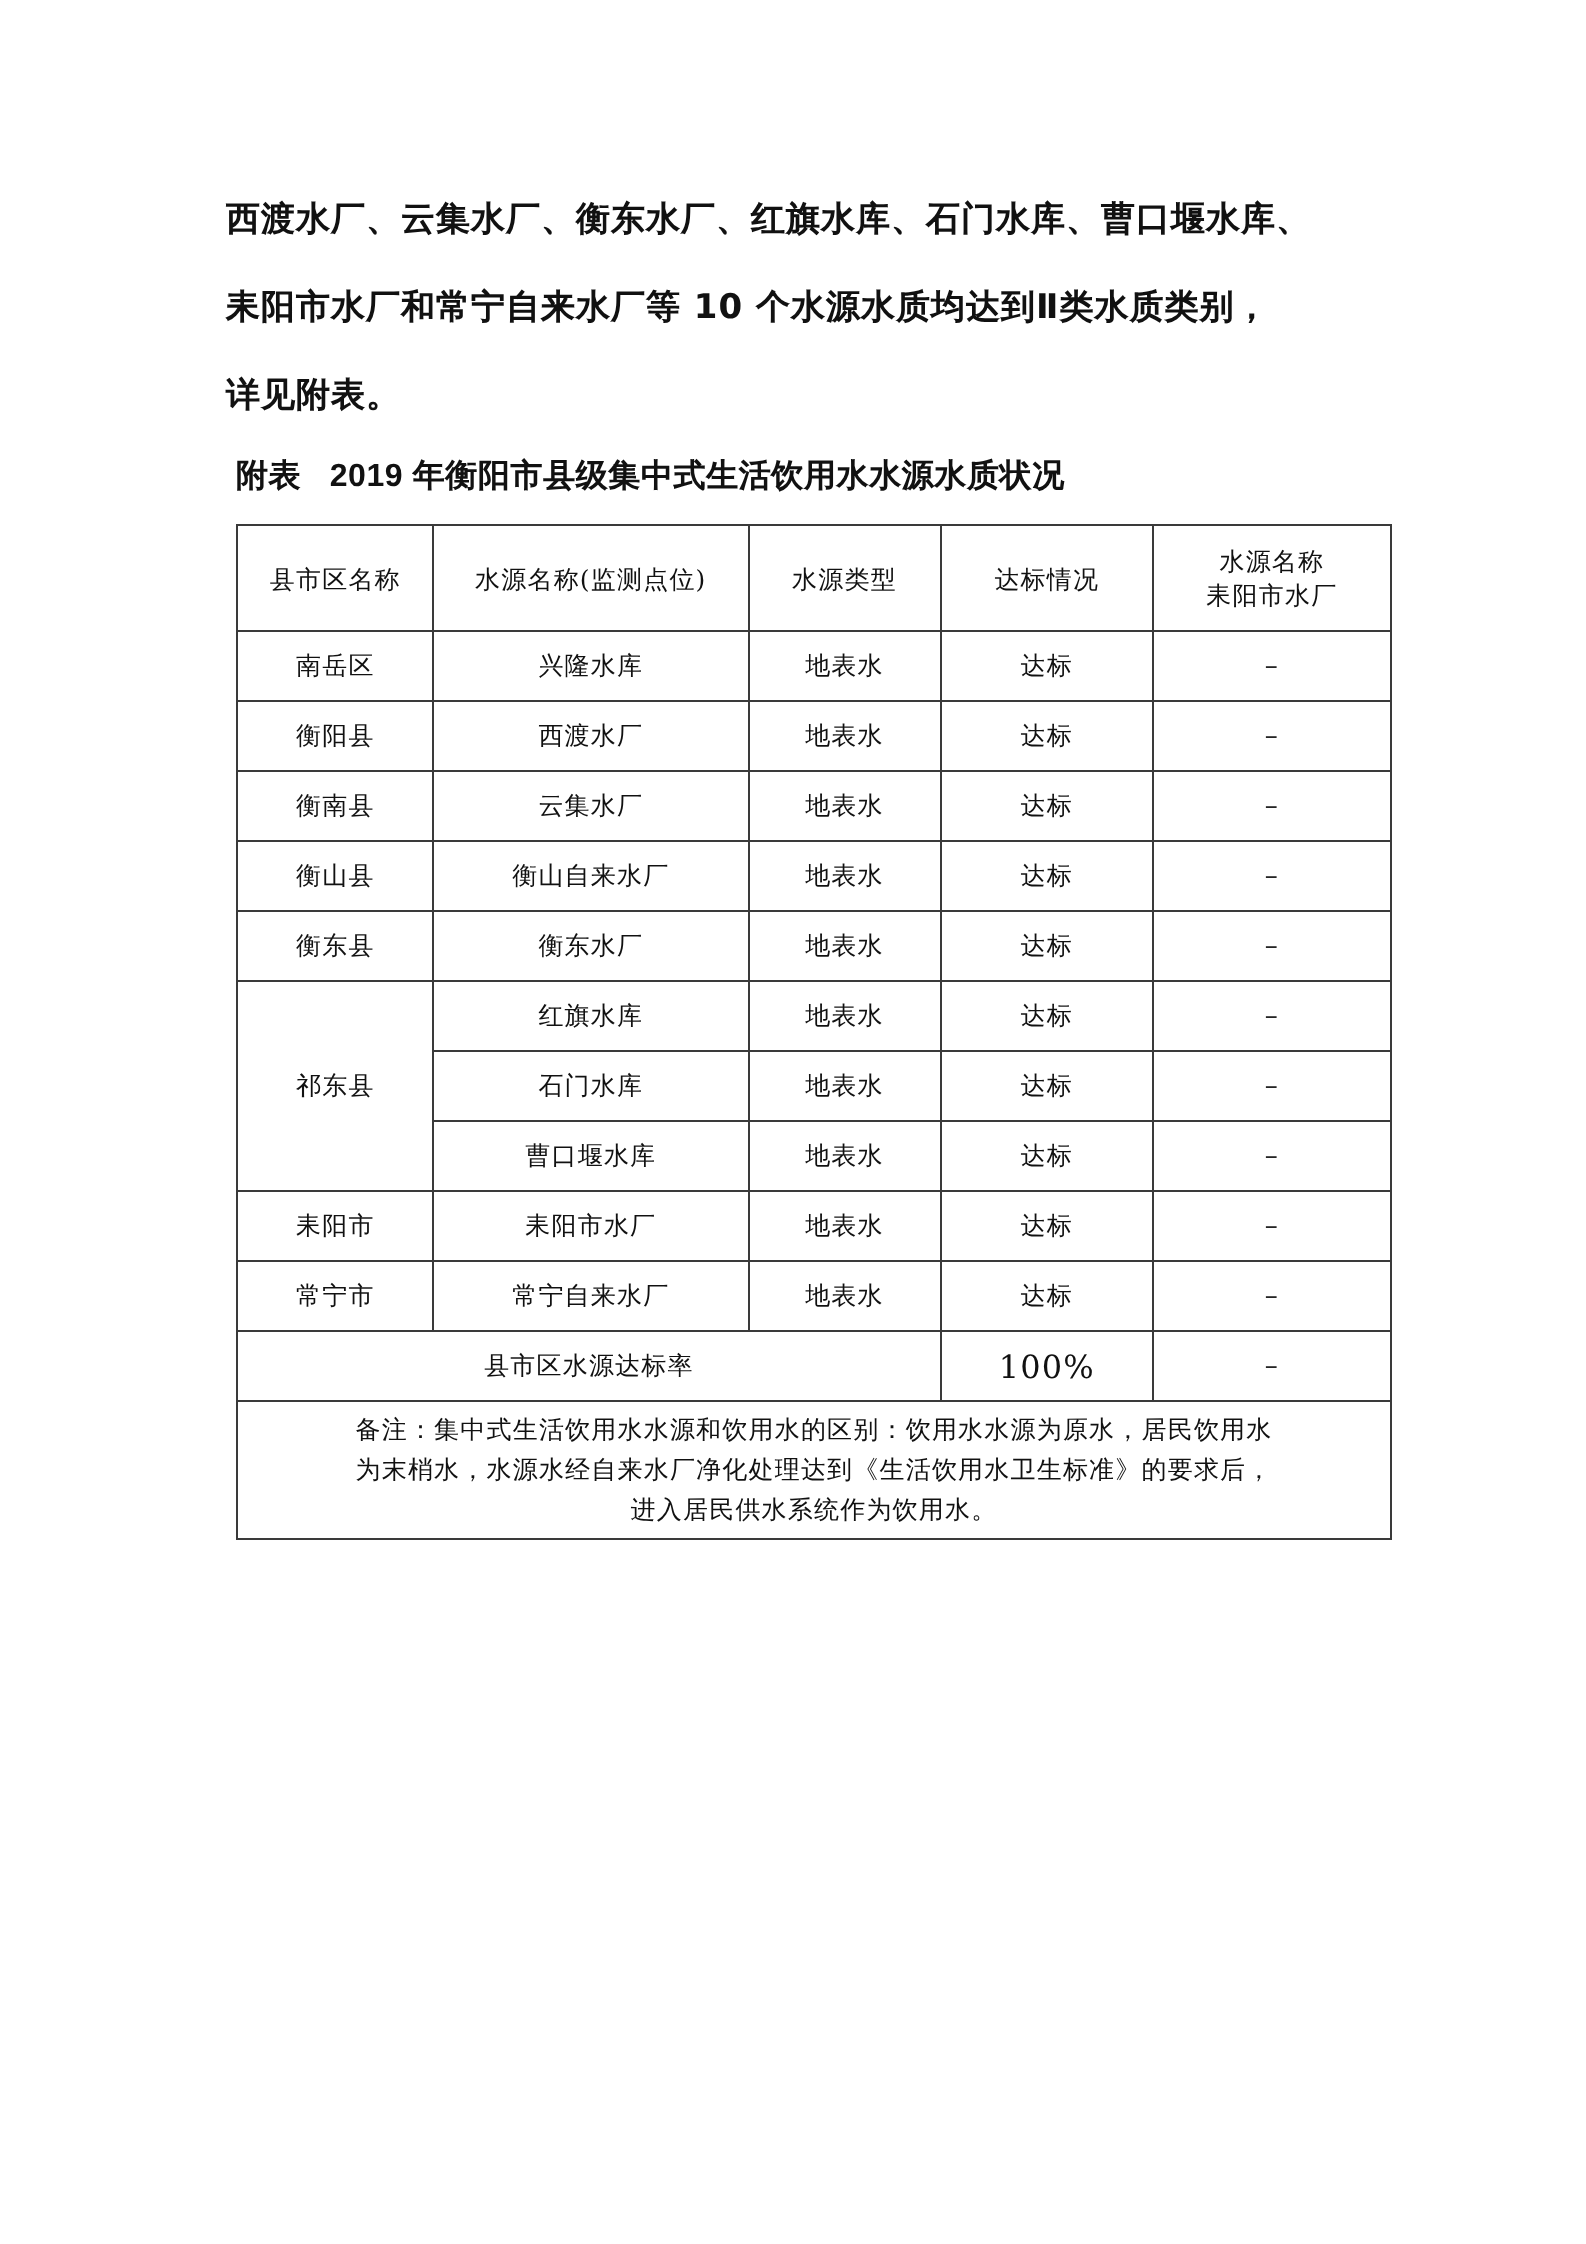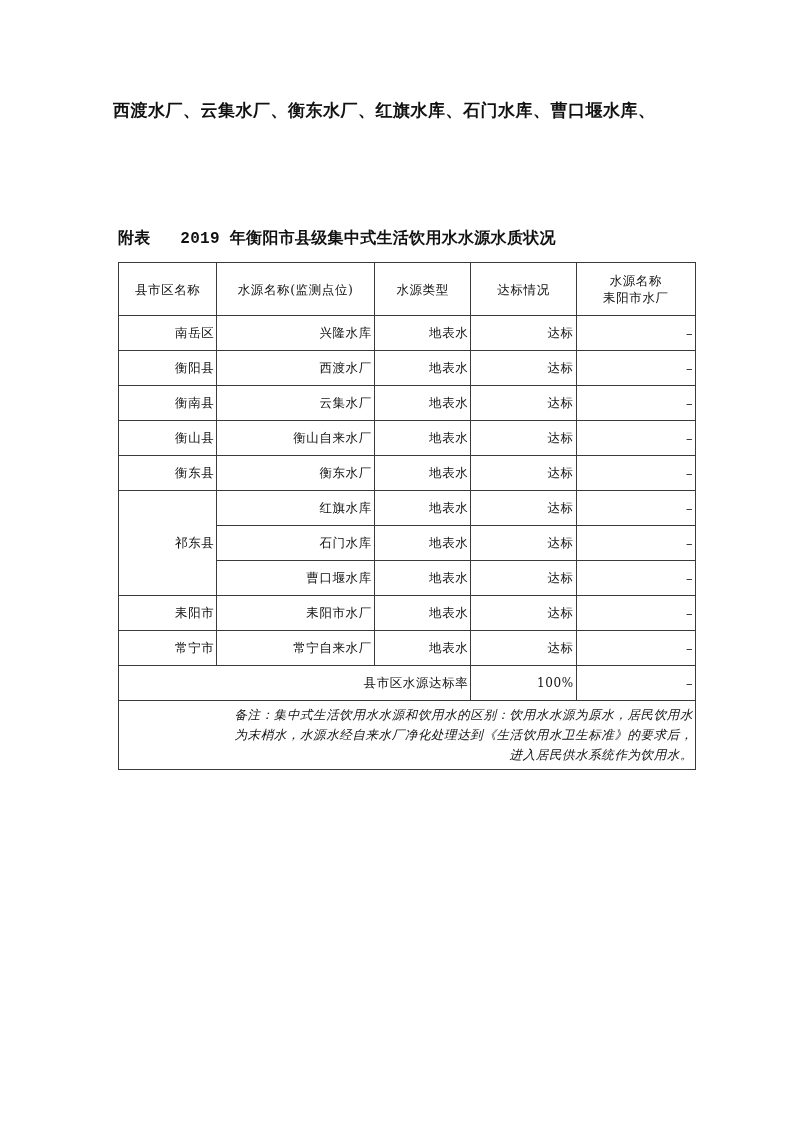--- a/index.html
+++ b/index.html
@@ -35,21 +35,21 @@
     font-weight: bold;
     font-size: 17px;
     line-height: 28px;
     letter-spacing: 0.5px;
     color: #111111;
   }
   .table-caption {
     position: absolute;
     left: 118px;
     top: 228px;
-    font-family: Liberation Mono, monospace;
+    font-family: Liberation Sans, sans-serif;
     font-weight: bold;
     font-size: 16px;
     letter-spacing: 0.3px;
     color: #111111;
     white-space: pre;
   }
   table.data-table {
     position: absolute;
     left: 118px;
     top: 262px;
@@ -66,61 +66,61 @@
     padding: 4px 2px;
     font-weight: normal;
     letter-spacing: 0.6px;
   }
   table.data-table thead td {
     height: 44px;
     line-height: 17px;
   }
   table.data-table tbody td {
     height: 26px;
-    text-align: right;
   }
   .col-1 { width: 98px; }
   .col-2 { width: 160px; }
   .col-3 { width: 96px; margin-left: 24px; }
   .col-4 { width: 104px; }
   .col-5 { width: 120px; }
   .rate-row td {
     height: 36px;
     margin-left: 44px;
   }
   .rate-label {
     letter-spacing: 2px;
   }
   .rate-value {
-    font-size: 12px;
+    font-size: 16px;
     font-family: "DejaVu Serif", "Liberation Serif", serif;
   }
   .note-row td {
     text-align: left;
     padding: 6px 8px 8px 8px;
     line-height: 20px;
     letter-spacing: 0.3px;
     font-size: 12.5px;
-    font-style: italic;
   }
   .note-row .note-line {
     display: block;
     white-space: pre-wrap;
   }
   .dash {
     font-size: 13px;
   }
 </style>
 </head>
 <body>
 
 <div class="page">
 
   <div class="body-text">
     <p>西渡水厂、云集水厂、衡东水厂、红旗水库、石门水库、曹口堰水库、</p>
+    <p>耒阳市水厂和常宁自来水厂等 10 个水源水质均达到Ⅱ类水质类别，</p>
+    <p>详见附表。</p>
   </div>
 
   <div class="table-caption">附表   2019 年衡阳市县级集中式生活饮用水水源水质状况</div>
 
   <table class="data-table">
     <thead>
       <tr>
         <td class="col-1">县市区名称</td>
         <td class="col-2">水源名称(监测点位)</td>
         <td class="col-3">水源类型</td>

